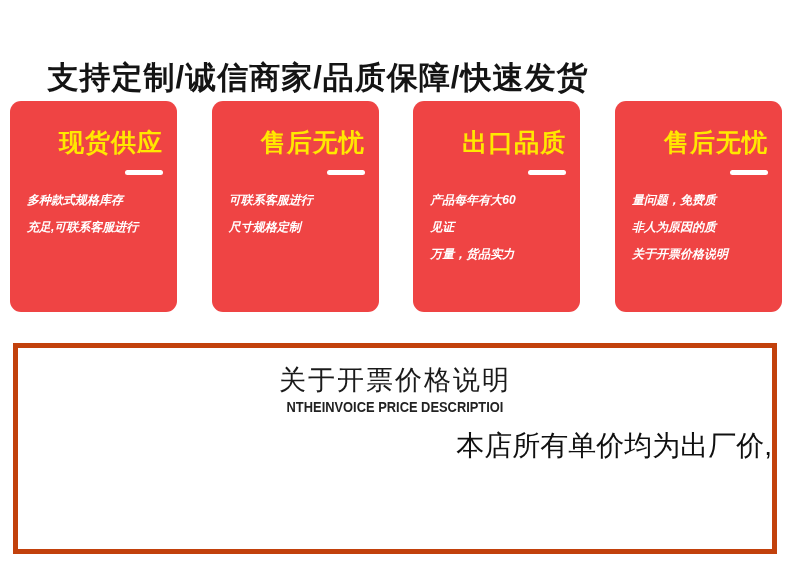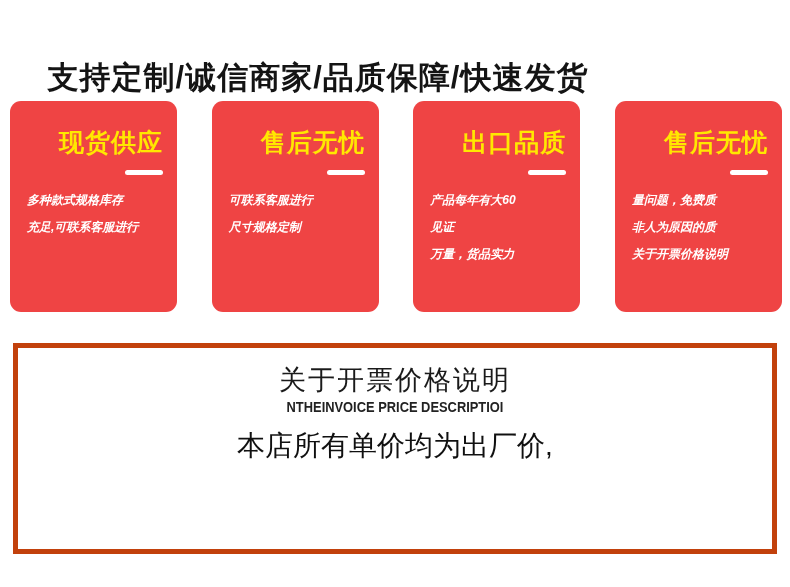--- a/index.html
+++ b/index.html
@@ -114,20 +114,21 @@
   .notice-lines {
     margin-top: 9px;
   }
   .notice-line {
     font-size: 28px;
     font-weight: 400;
     color: #101010;
     line-height: 41px;
     letter-spacing: 0px;
     white-space: nowrap;
+    text-align: right;
   }
 </style>
 </head>
 <body>
 
 <div class="header-banner">支持定制/诚信商家/品质保障/快速发货</div>
 
 <div class="cards-row">
 
   <div class="feature-card">

